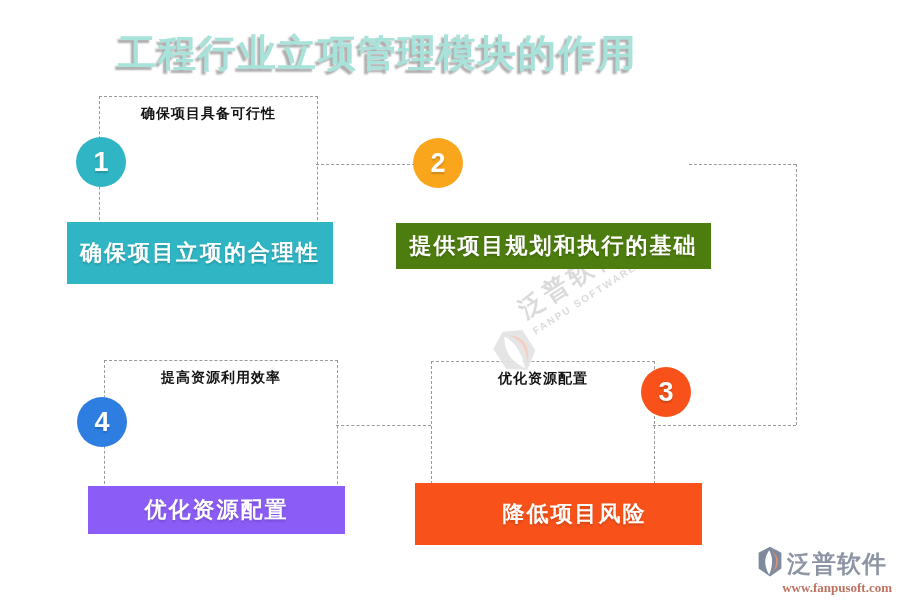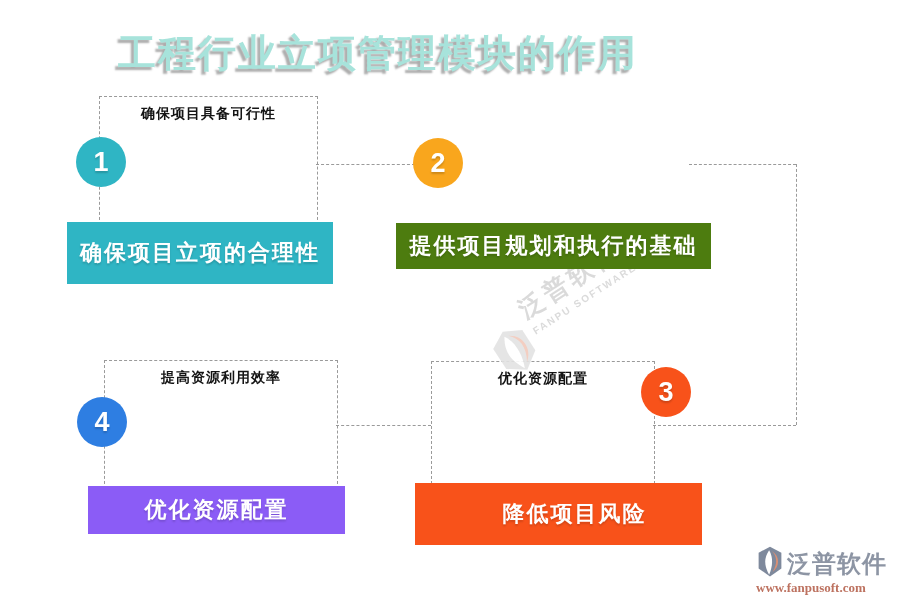--- a/index.html
+++ b/index.html
@@ -37,21 +37,21 @@
              opacity:0.9;}
   .wm-glyph{margin-top:22px;margin-right:4px;}
   .wm-cn{font-size:25px;font-weight:bold;color:#d7d7d7;letter-spacing:4px;}
   .wm-en{font-size:10px;font-weight:bold;color:#d7d7d7;letter-spacing:2px;
          font-family:"Liberation Sans","DejaVu Sans",sans-serif;margin-top:2px;}
 
   
   .footer-logo{position:absolute;left:756px;top:545px;width:136px;z-index:6;}
   .fl-row{display:flex;align-items:center;}
   .fl-brand{font-size:24px;font-weight:bold;color:#8d95a4;letter-spacing:1px;margin-left:3px;}
-  .fl-url{font-size:13px;font-weight:bold;color:#bd7260;text-align:left;margin-top:-2px;
+  .fl-url{font-size:13px;font-weight:bold;color:#bd7260;text-align:right;margin-top:-2px;
           font-family:"Liberation Serif","DejaVu Serif",serif;}
 </style>
 </head>
 <body>
 
 <div class="canvas">
 
   <div class="title">工程行业立项管理模块的作用</div>
 
   <div class="dash-rect" style="left:99px;top:96px;width:217px;height:127px;">

